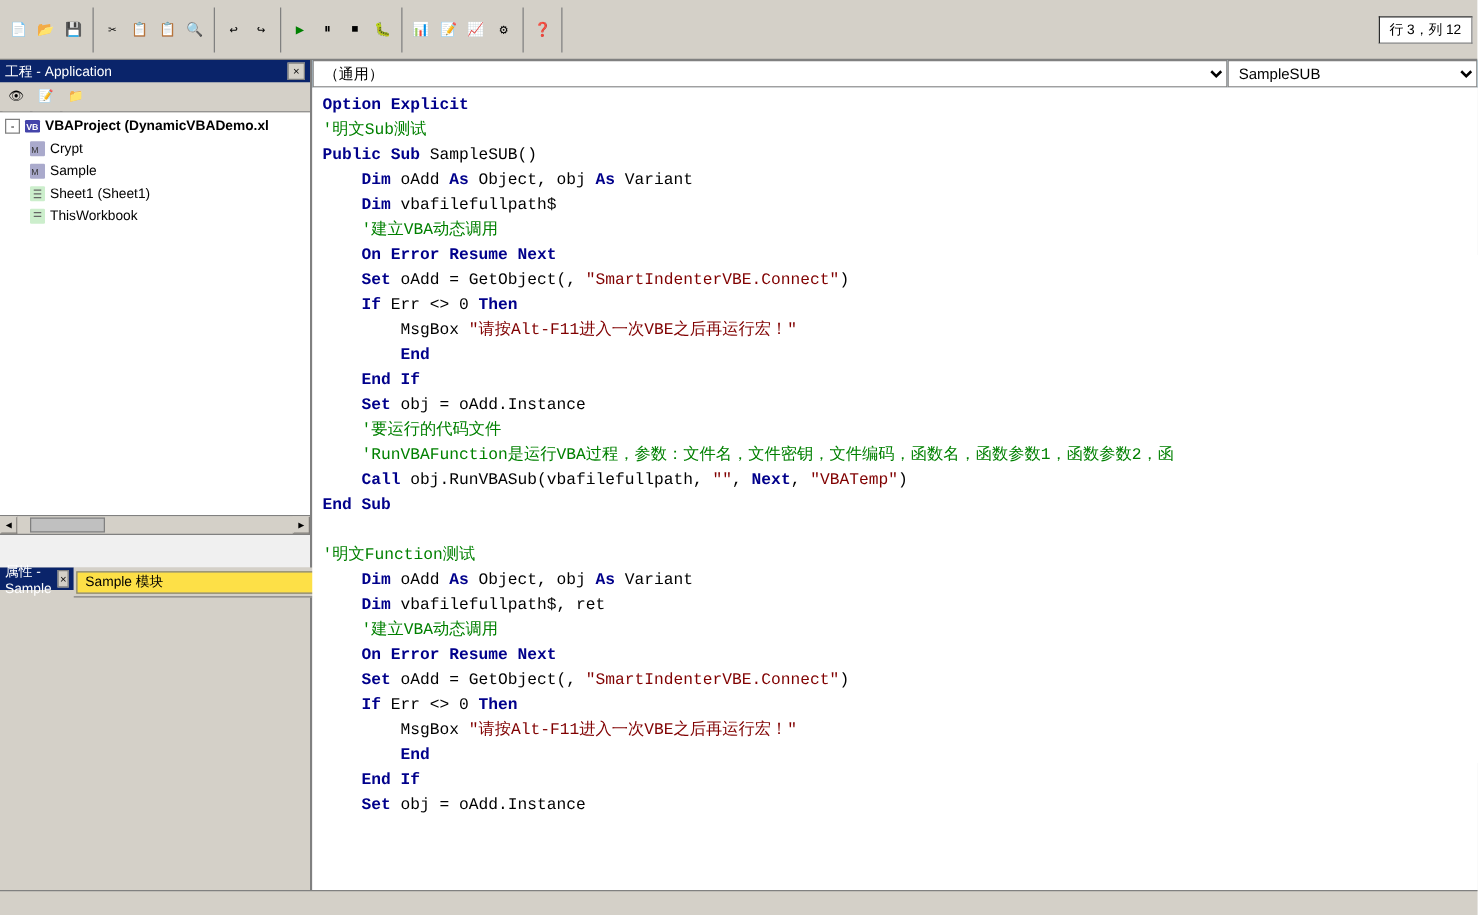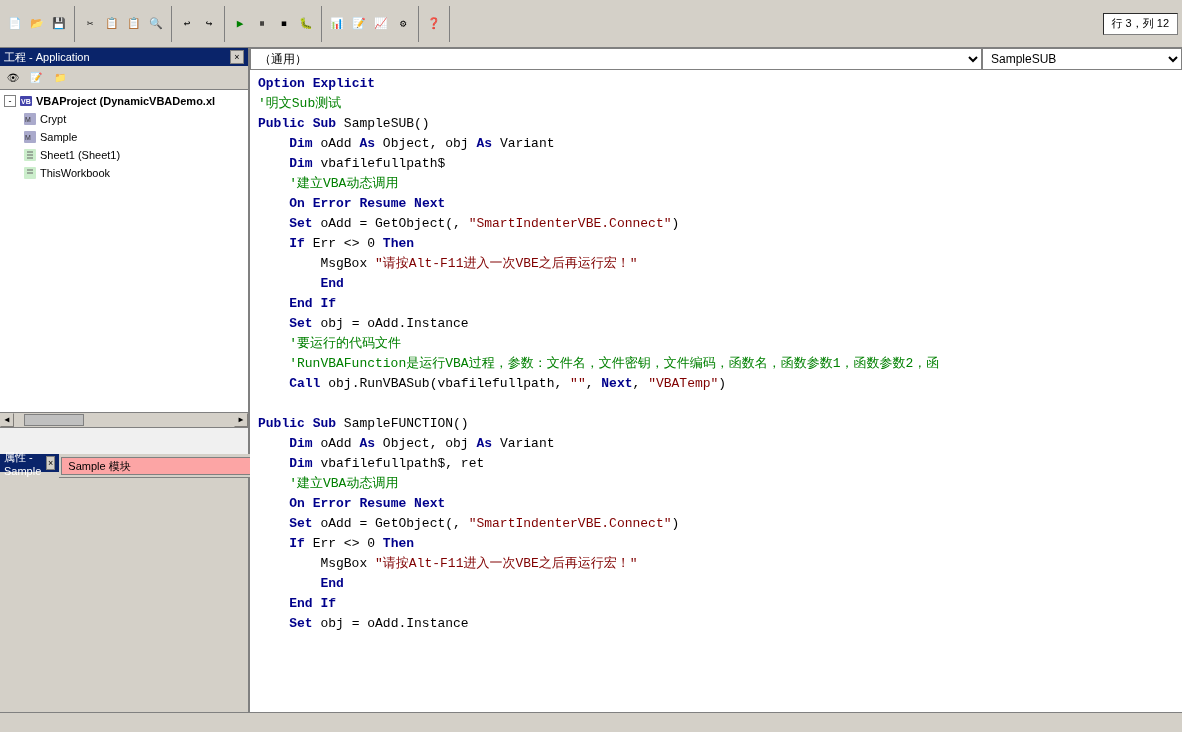--- a/index.html
+++ b/index.html
@@ -186,21 +186,21 @@
       background: #d4d0c8;
       height: 24px;
       border-bottom: 1px solid #808080;
       display: flex;
       align-items: center;
       padding: 2px;
     }
     .props-select {
       width: 220px;
       height: 18px;
-      background: #fca5a5;
+      background: #fde047;
       border: 1px solid #808080;
       font-size: 11px;
       font-family: 'MS Sans Serif', Arial, sans-serif;
       padding: 0 2px;
     }
     .props-tabs {
       display: flex;
       padding: 2px 2px 0;
       background: #d4d0c8;
     }
@@ -488,24 +488,27 @@
         <div>
           <span class="code-line comment" style="display: block; white-space: pre; min-height: 20px; line-height: 1.5;">    '要运行的代码文件</span>
         </div>
         <div>
           <span class="code-line comment" style="display: block; white-space: pre; min-height: 20px; line-height: 1.5;">    'RunVBAFunction是运行VBA过程，参数：文件名，文件密钥，文件编码，函数名，函数参数1，函数参数2，函</span>
         </div>
         <div>
           <span class="code-line" style="display: block; white-space: pre; min-height: 20px; line-height: 1.5;">    <span class="kw">Call</span> obj.RunVBASub(vbafilefullpath, <span style="color:#800000;">""</span>, <span class="kw">Next</span>, <span style="color:#800000;">"VBATemp"</span>)</span>
         </div>
         <div>
+          <span class="code-line" style="display: block; white-space: pre; min-height: 20px; line-height: 1.5;"><span class="kw">End</span> <span class="kw">Sub</span></span>
+        </div>
+        <div>
           <span class="code-line" style="display: block; white-space: pre; min-height: 20px; line-height: 1.5;">&nbsp;</span>
         </div>
         <div>
-          <span class="code-line" style="display: block; white-space: pre; min-height: 20px; line-height: 1.5;"><span class="kw">Public</span> <span class="kw">Sub</span> SampleFUNCTION()</span>
+          <span class="code-line comment" style="display: block; white-space: pre; min-height: 20px; line-height: 1.5;">'明文Function测试</span>
         </div>
         <div>
           <span class="code-line" style="display: block; white-space: pre; min-height: 20px; line-height: 1.5;">    <span class="kw">Dim</span> oAdd <span class="kw">As</span> Object, obj <span class="kw">As</span> Variant</span>
         </div>
         <div>
           <span class="code-line" style="display: block; white-space: pre; min-height: 20px; line-height: 1.5;">    <span class="kw">Dim</span> vbafilefullpath$, ret</span>
         </div>
         <div>
           <span class="code-line comment" style="display: block; white-space: pre; min-height: 20px; line-height: 1.5;">    '建立VBA动态调用</span>
         </div>

